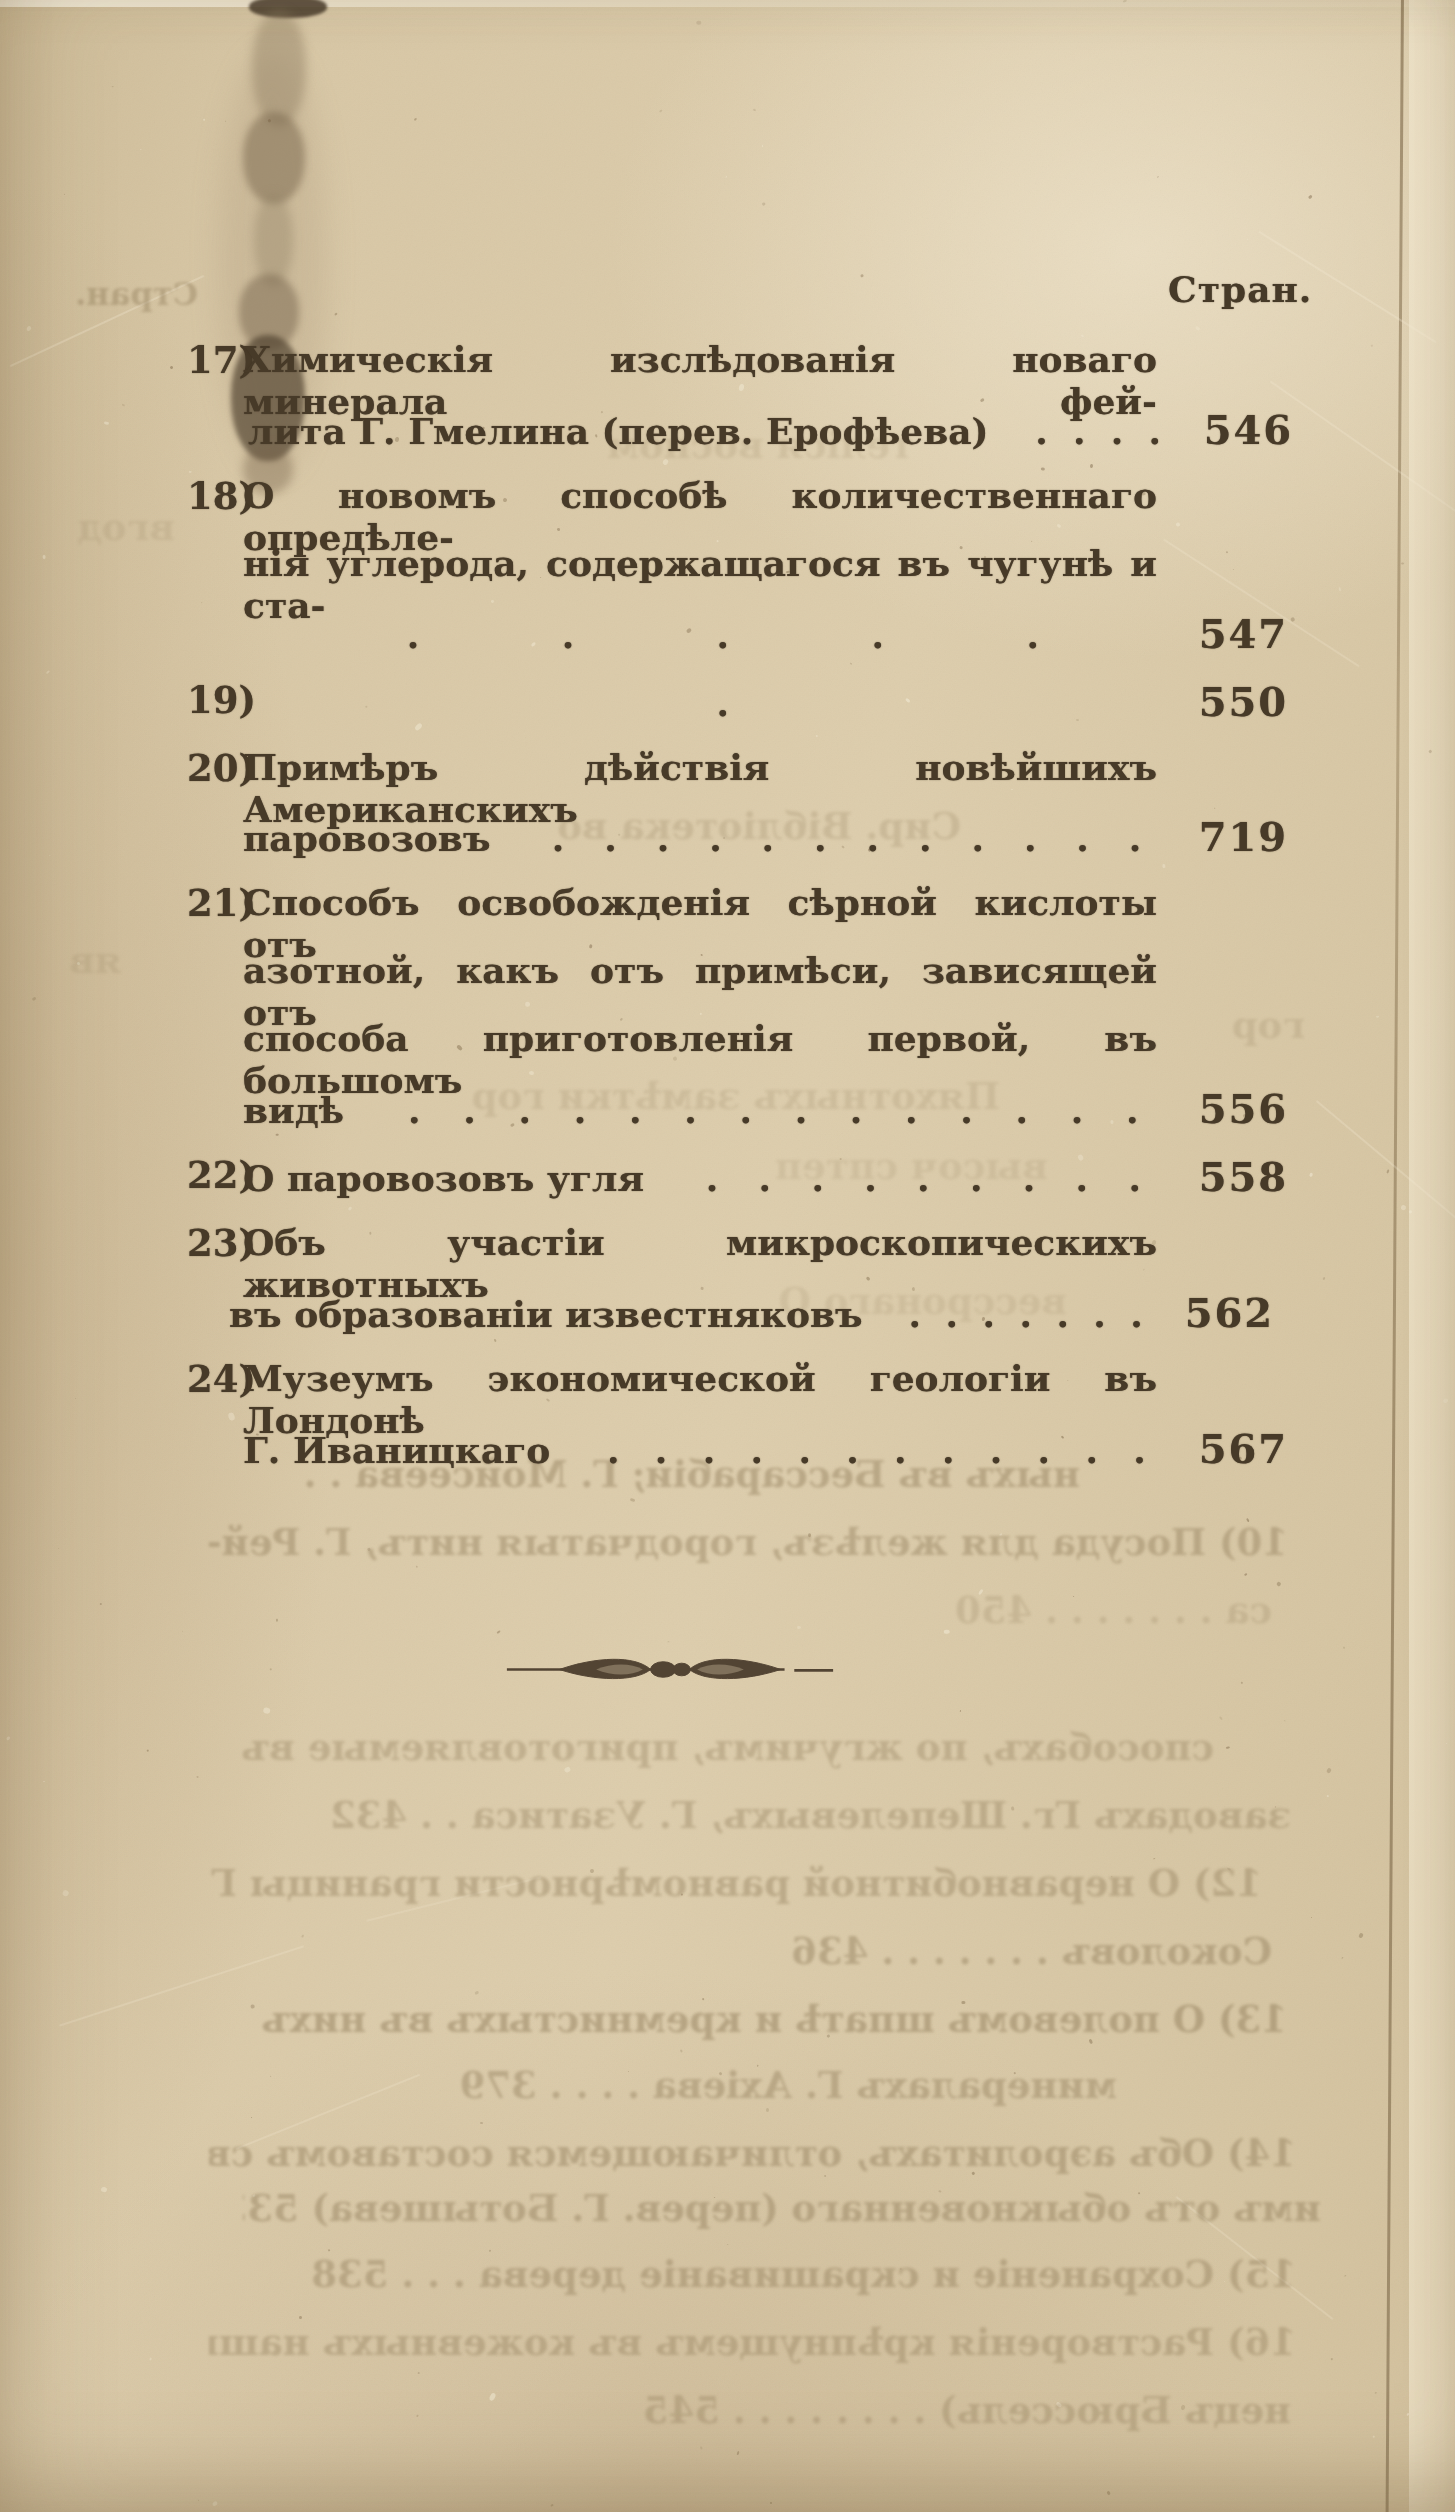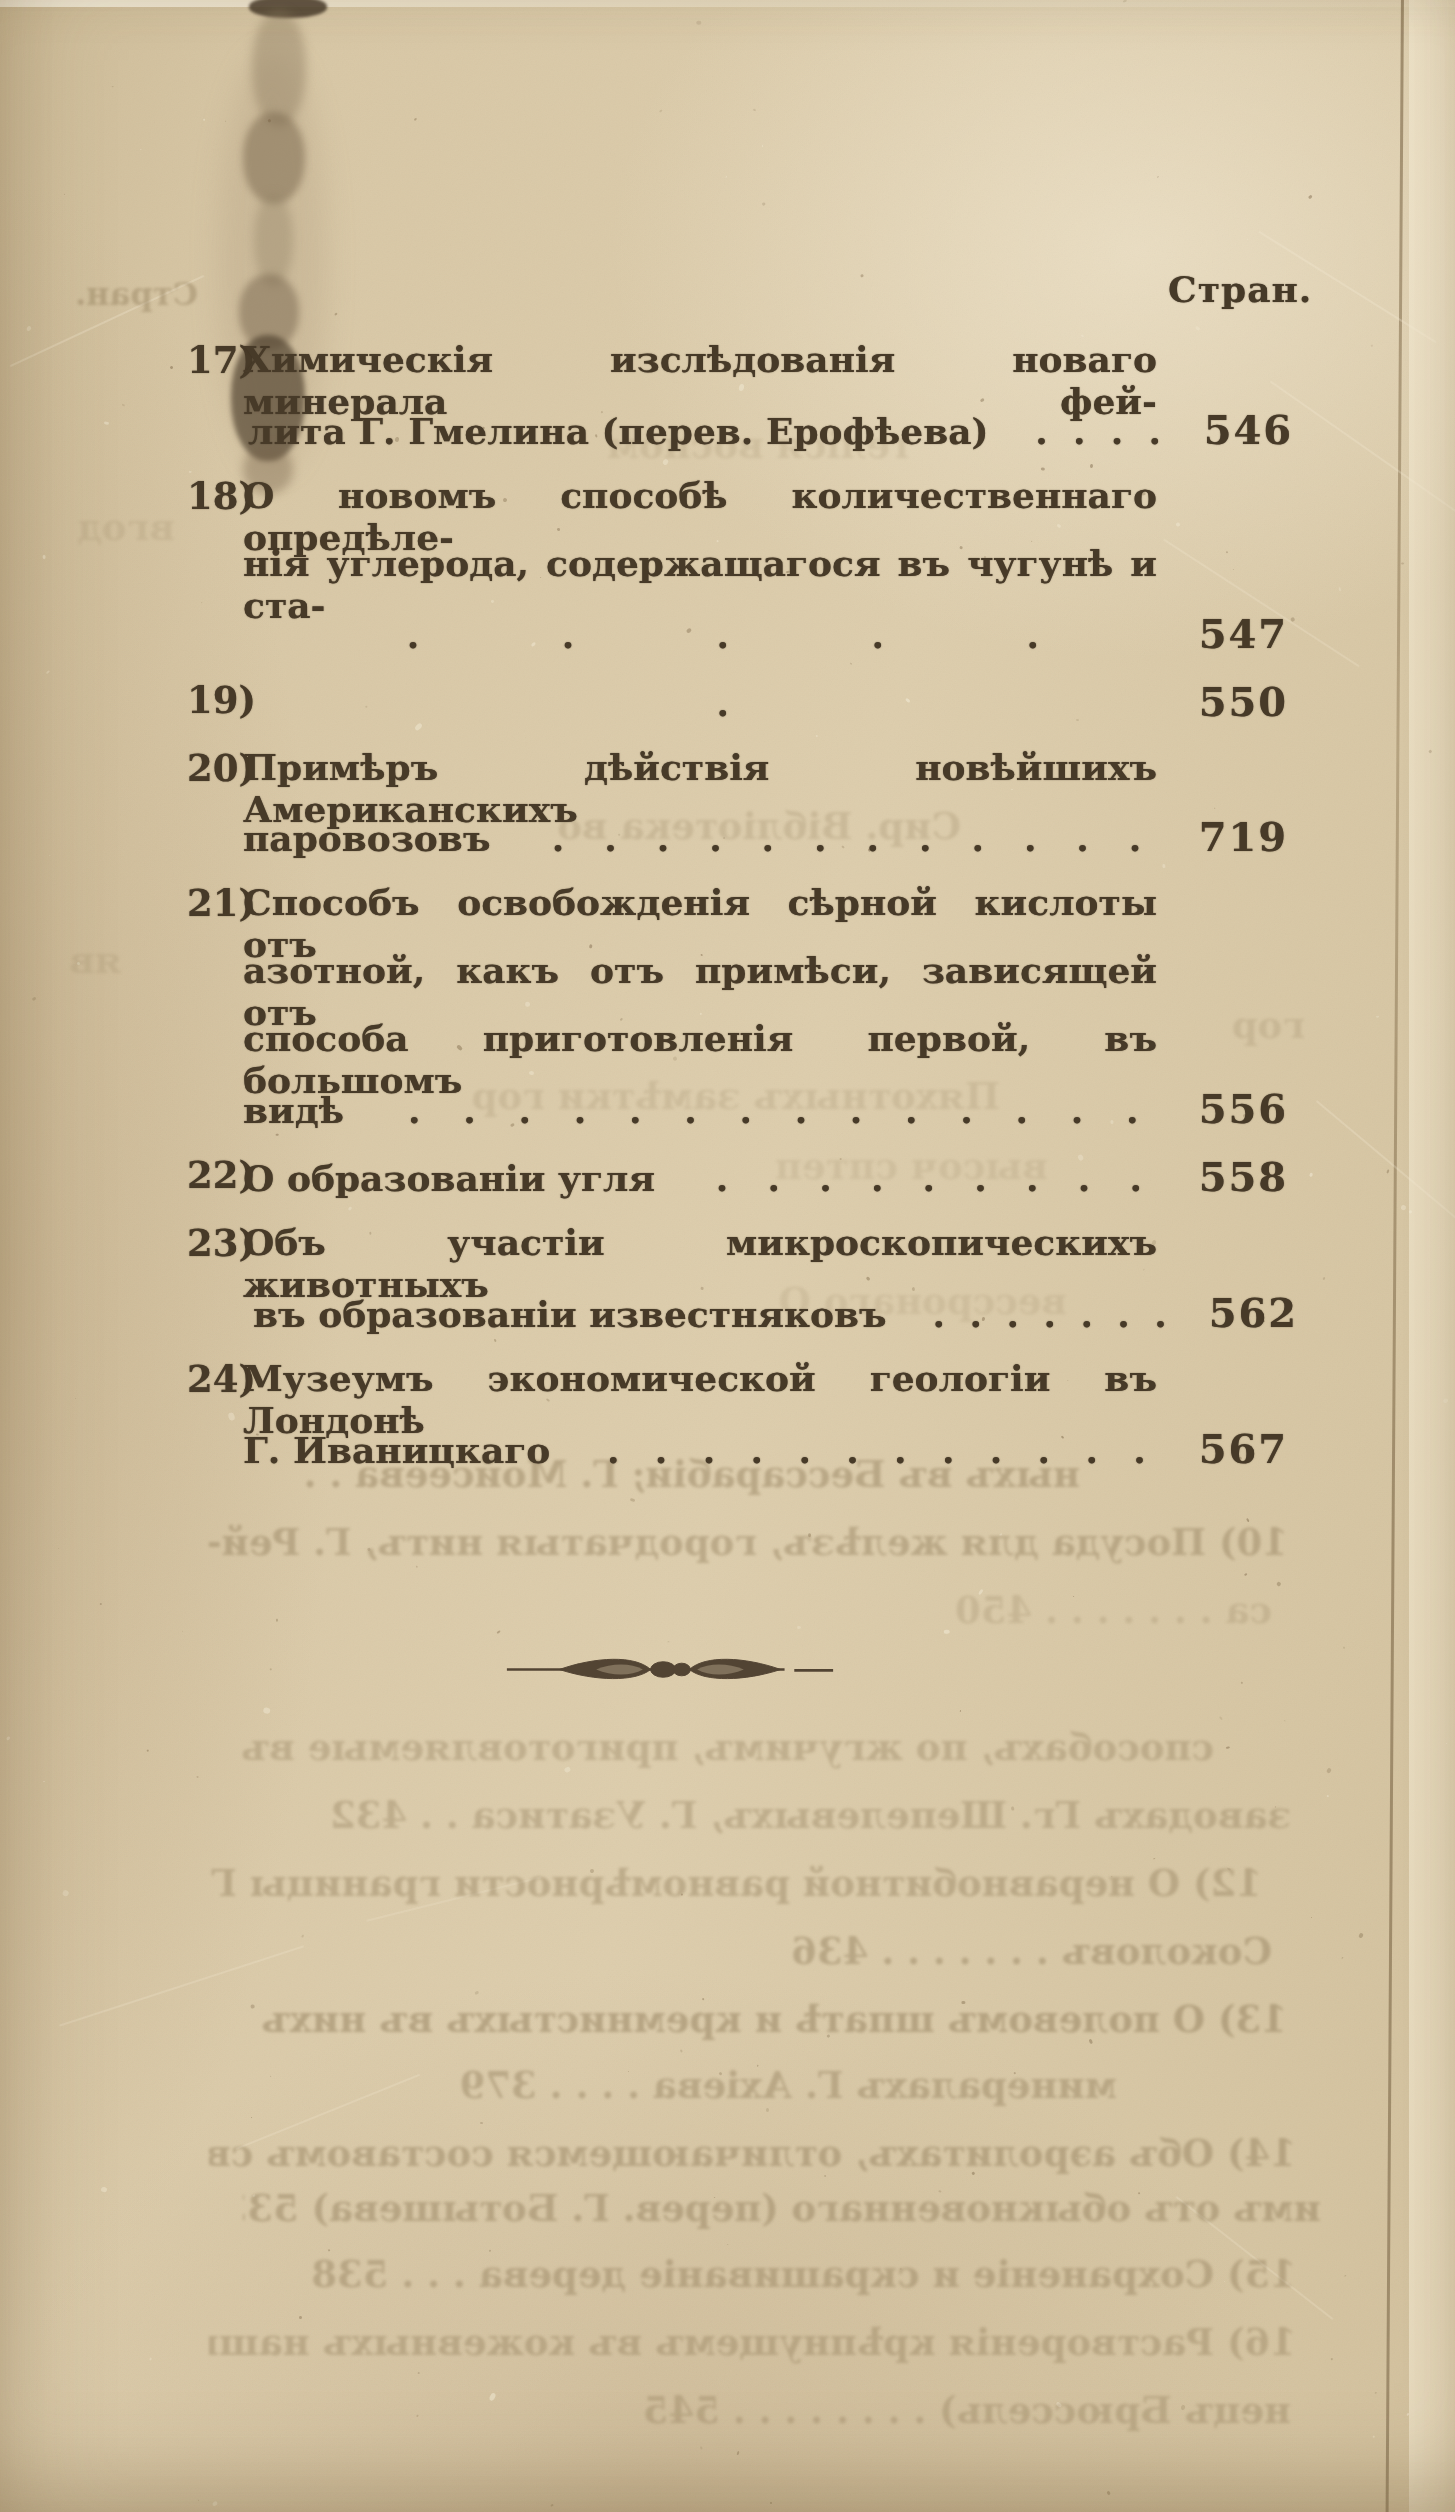--- a/index.html
+++ b/index.html
@@ -399,37 +399,37 @@
           <span>.</span>
           <span>.</span>
           <span>.</span>
           <span>.</span>
           <span>.</span>
         </span>
         <span class="pnum">556</span>
       </div>
       <div class="toc-num" style="top: 1153px;">22)</div>
       <div class="toc-line pg-row" style="top: 1153px; left: 243px; width: 1045px;">
-        <span class="txt">О образованіи угля</span>
+        <span class="txt">О паровозовъ угля</span>
         <span class="dots">
           <span>.</span>
           <span>.</span>
           <span>.</span>
           <span>.</span>
           <span>.</span>
           <span>.</span>
           <span>.</span>
           <span>.</span>
           <span>.</span>
         </span>
         <span class="pnum">558</span>
       </div>
       <div class="toc-num" style="top: 1221px;">23)</div>
       <div class="toc-line just" style="top: 1221px; left: 243px; width: 914px;">Объ участіи микроскопическихъ животныхъ</div>
-      <div class="toc-line pg-row" style="top: 1289px; left: 253px; width: 1045px;">
+      <div class="toc-line pg-row" style="top: 1289px; left: 229px; width: 1045px;">
         <span class="txt">въ образованіи известняковъ</span>
         <span class="dots">
           <span>.</span>
           <span>.</span>
           <span>.</span>
           <span>.</span>
           <span>.</span>
           <span>.</span>
           <span>.</span>
         </span>

